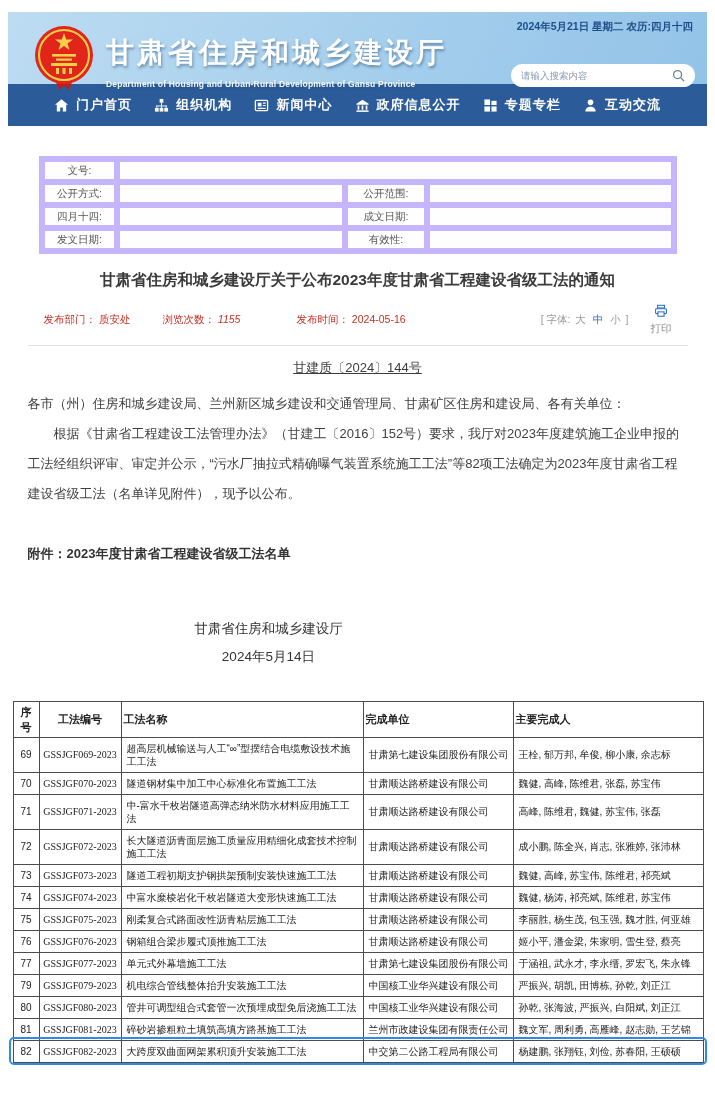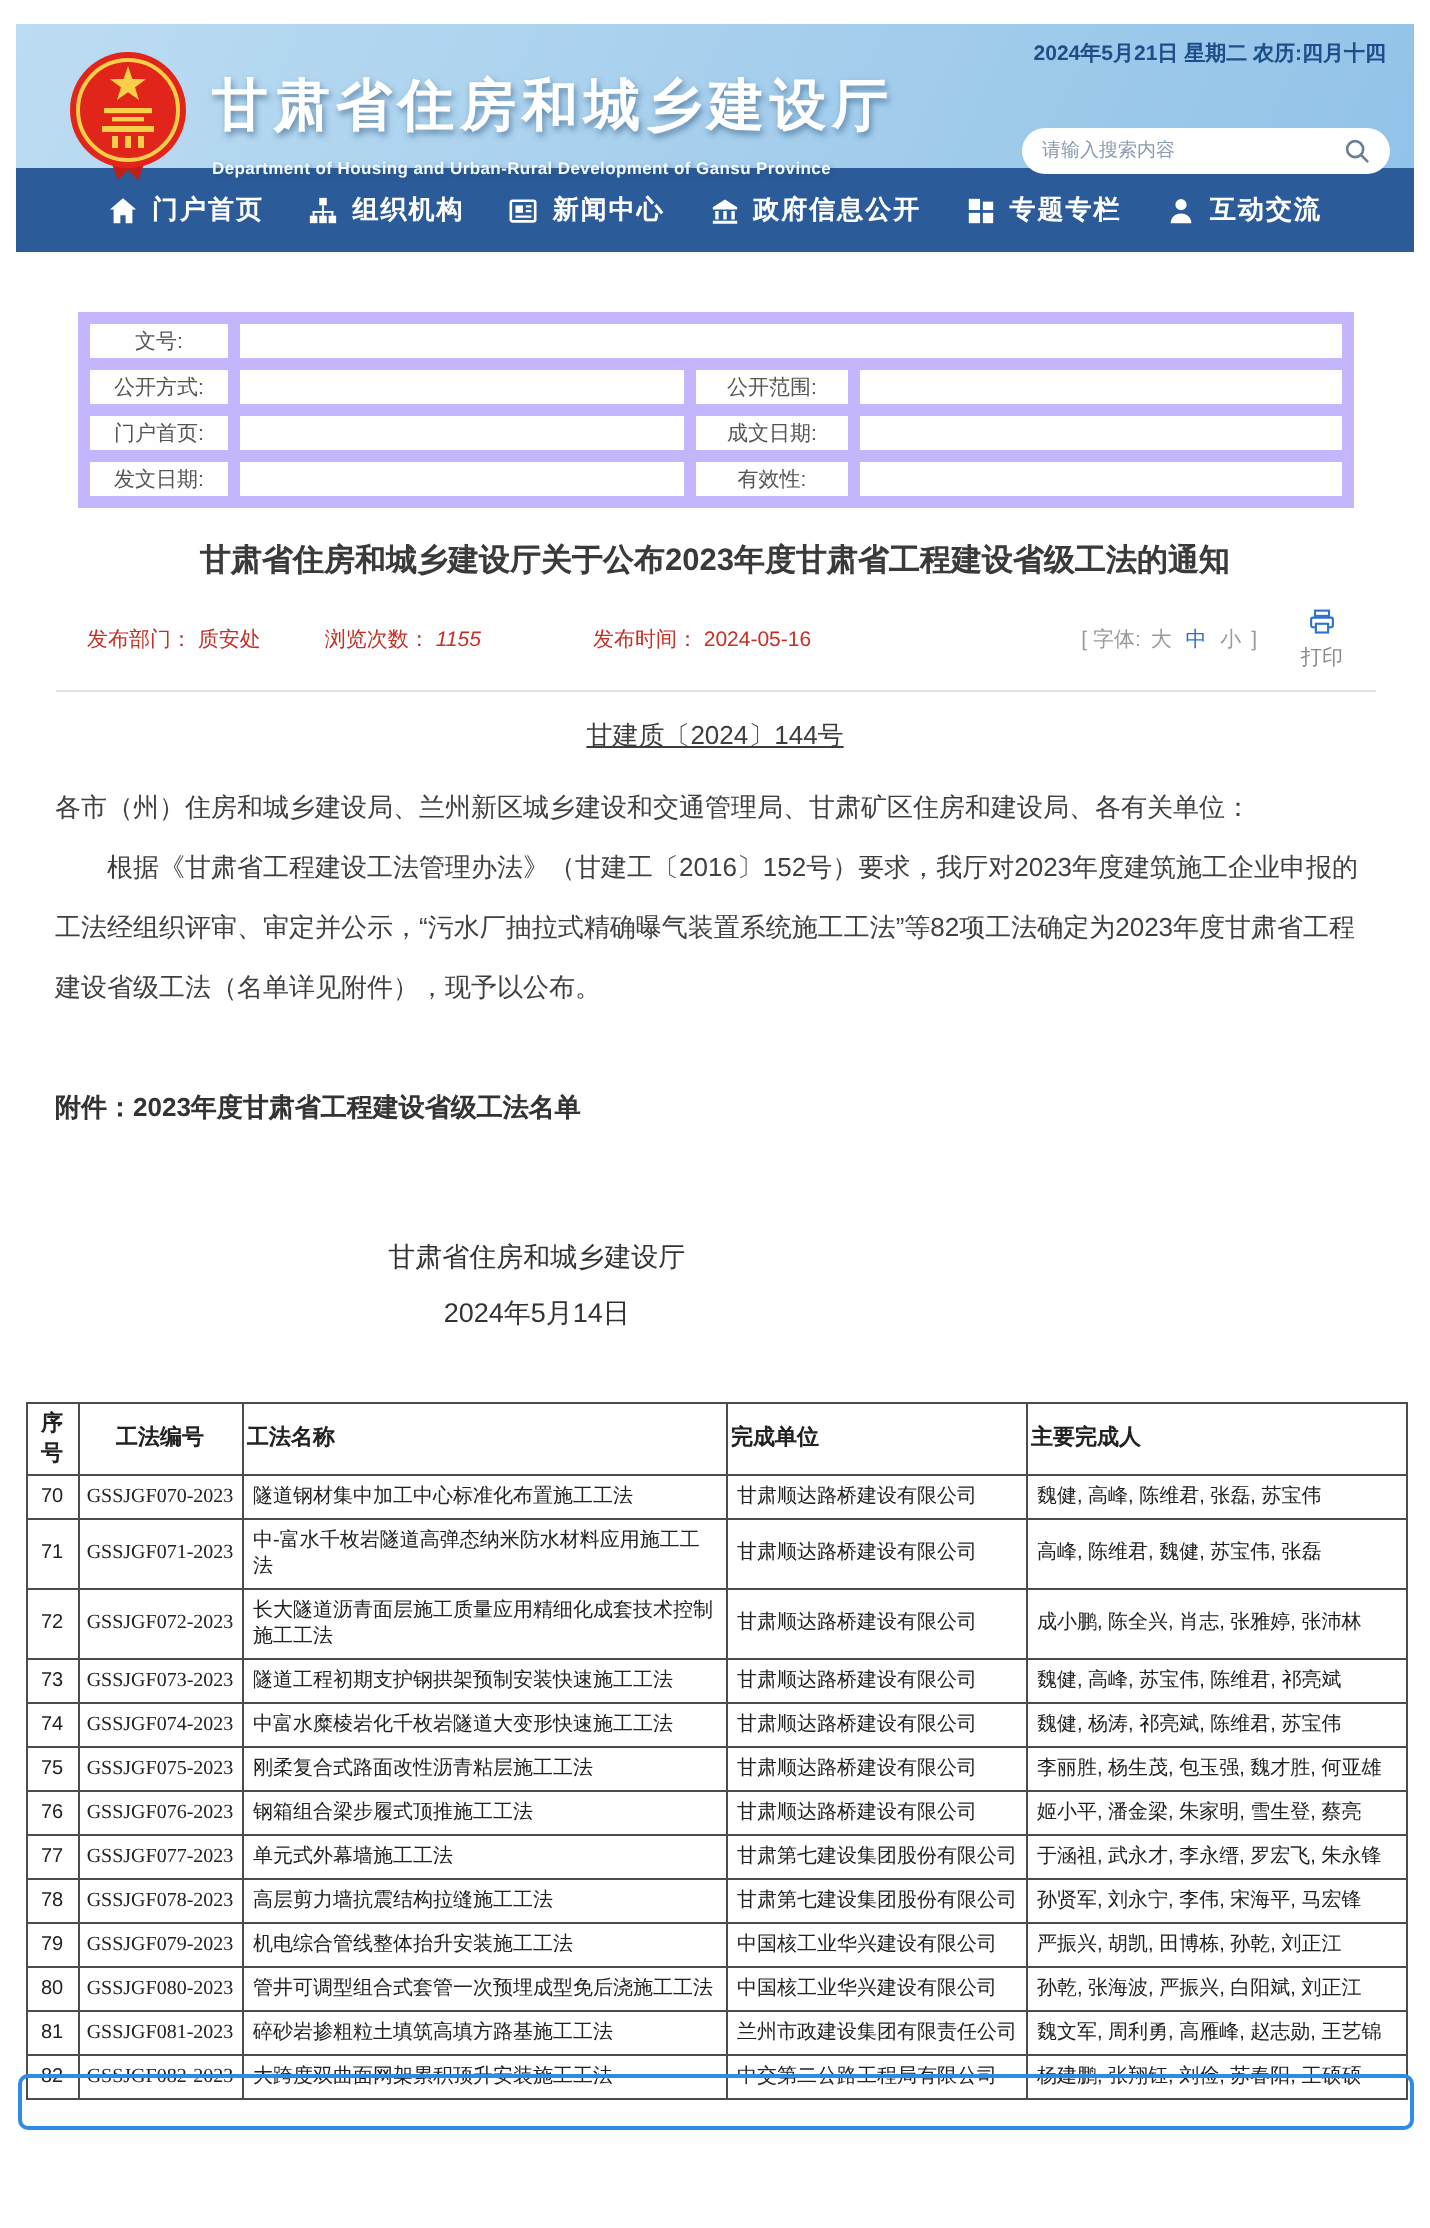--- a/index.html
+++ b/index.html
@@ -227,21 +227,21 @@
         <td class="m-label1">文号:</td>
         <td colspan="3"></td>
       </tr>
       <tr>
         <td class="m-label1">公开方式:</td>
         <td class="m-value1"></td>
         <td class="m-label2">公开范围:</td>
         <td class="m-value2"></td>
       </tr>
       <tr>
-        <td class="m-label1">门户首页:</td>
+        <td class="m-label1">四月十四:</td>
         <td class="m-value1"></td>
         <td class="m-label2">成文日期:</td>
         <td class="m-value2"></td>
       </tr>
       <tr>
         <td class="m-label1">发文日期:</td>
         <td class="m-value1"></td>
         <td class="m-label2">有效性:</td>
         <td class="m-value2"></td>
       </tr>
@@ -300,20 +300,27 @@
         <tr>
           <th class="c-no">序号</th>
           <th class="c-code">工法编号</th>
           <th class="c-name">工法名称</th>
           <th class="c-org">完成单位</th>
           <th class="c-people">主要完成人</th>
         </tr>
       </thead>
       <tbody>
           <tr>
+    <td class="c-no">69</td>
+    <td class="c-code">GSSJGF069-2023</td>
+    <td class="c-name">超高层机械输送与人工“∞”型摆结合电缆敷设技术施工工法</td>
+    <td class="c-org">甘肃第七建设集团股份有限公司</td>
+    <td class="c-people">王栓, 郁万邦, 牟俊, 柳小康, 余志标</td>
+  </tr>
+          <tr>
     <td class="c-no">70</td>
     <td class="c-code">GSSJGF070-2023</td>
     <td class="c-name">隧道钢材集中加工中心标准化布置施工工法</td>
     <td class="c-org">甘肃顺达路桥建设有限公司</td>
     <td class="c-people">魏健, 高峰, 陈维君, 张磊, 苏宝伟</td>
   </tr>
           <tr>
     <td class="c-no">71</td>
     <td class="c-code">GSSJGF071-2023</td>
     <td class="c-name">中-富水千枚岩隧道高弹态纳米防水材料应用施工工法</td>
@@ -354,27 +361,20 @@
     <td class="c-name">钢箱组合梁步履式顶推施工工法</td>
     <td class="c-org">甘肃顺达路桥建设有限公司</td>
     <td class="c-people">姬小平, 潘金梁, 朱家明, 雪生登, 蔡亮</td>
   </tr>
           <tr>
     <td class="c-no">77</td>
     <td class="c-code">GSSJGF077-2023</td>
     <td class="c-name">单元式外幕墙施工工法</td>
     <td class="c-org">甘肃第七建设集团股份有限公司</td>
     <td class="c-people">于涵祖, 武永才, 李永缙, 罗宏飞, 朱永锋</td>
-  </tr>
-          <tr>
-    <td class="c-no">78</td>
-    <td class="c-code">GSSJGF078-2023</td>
-    <td class="c-name">高层剪力墙抗震结构拉缝施工工法</td>
-    <td class="c-org">甘肃第七建设集团股份有限公司</td>
-    <td class="c-people">孙贤军, 刘永宁, 李伟, 宋海平, 马宏锋</td>
   </tr>
           <tr>
     <td class="c-no">79</td>
     <td class="c-code">GSSJGF079-2023</td>
     <td class="c-name">机电综合管线整体抬升安装施工工法</td>
     <td class="c-org">中国核工业华兴建设有限公司</td>
     <td class="c-people">严振兴, 胡凯, 田博栋, 孙乾, 刘正江</td>
   </tr>
           <tr>
     <td class="c-no">80</td>

